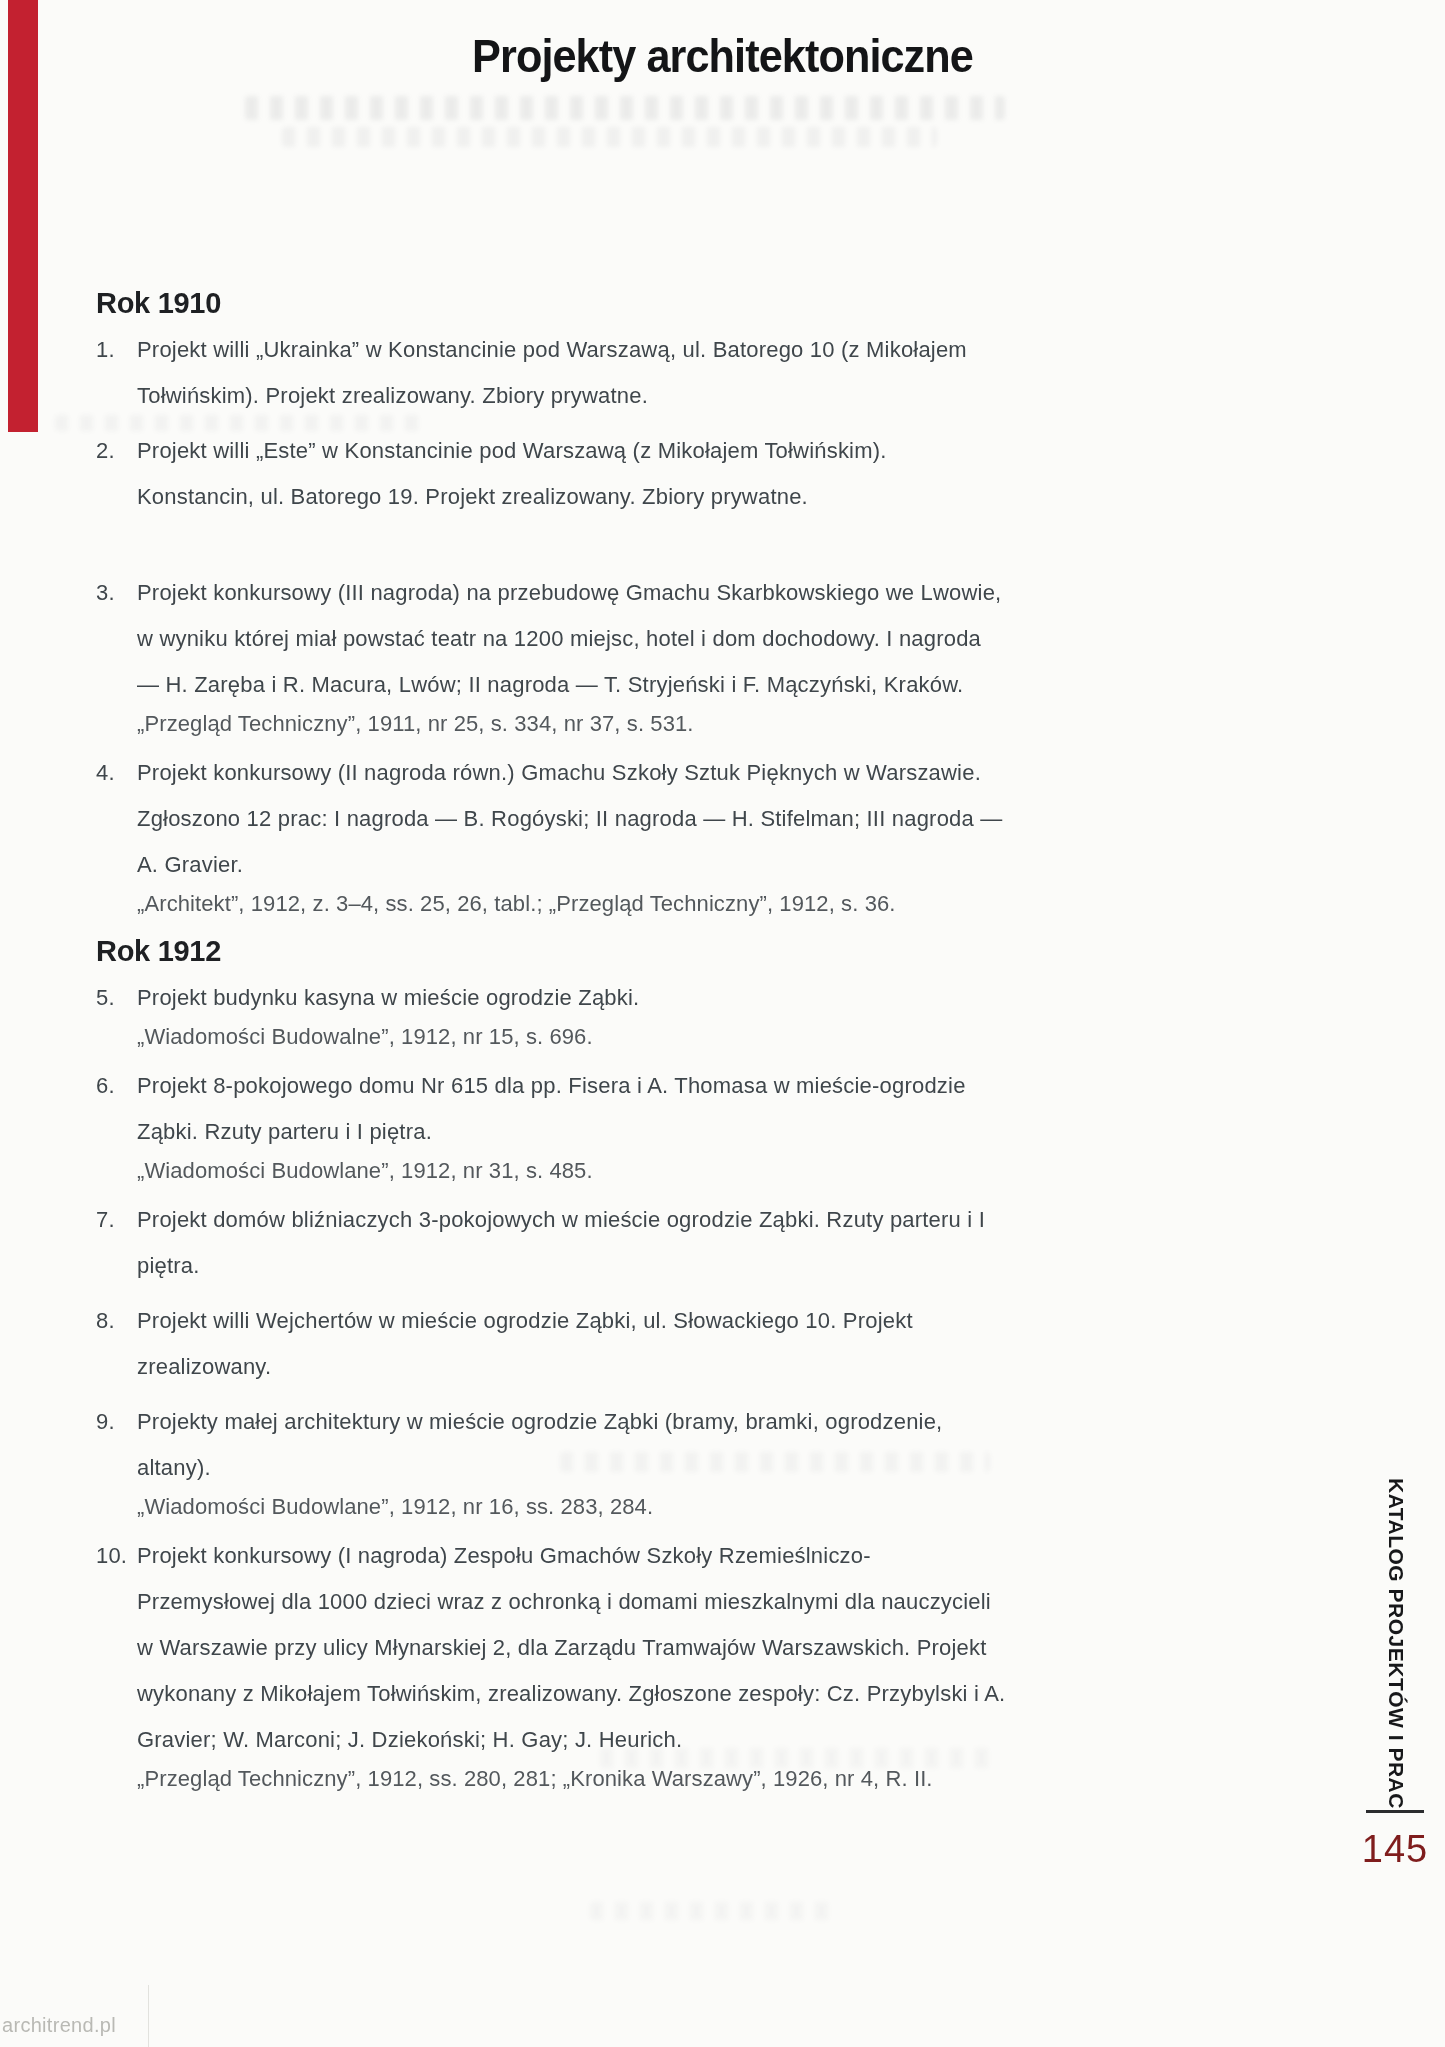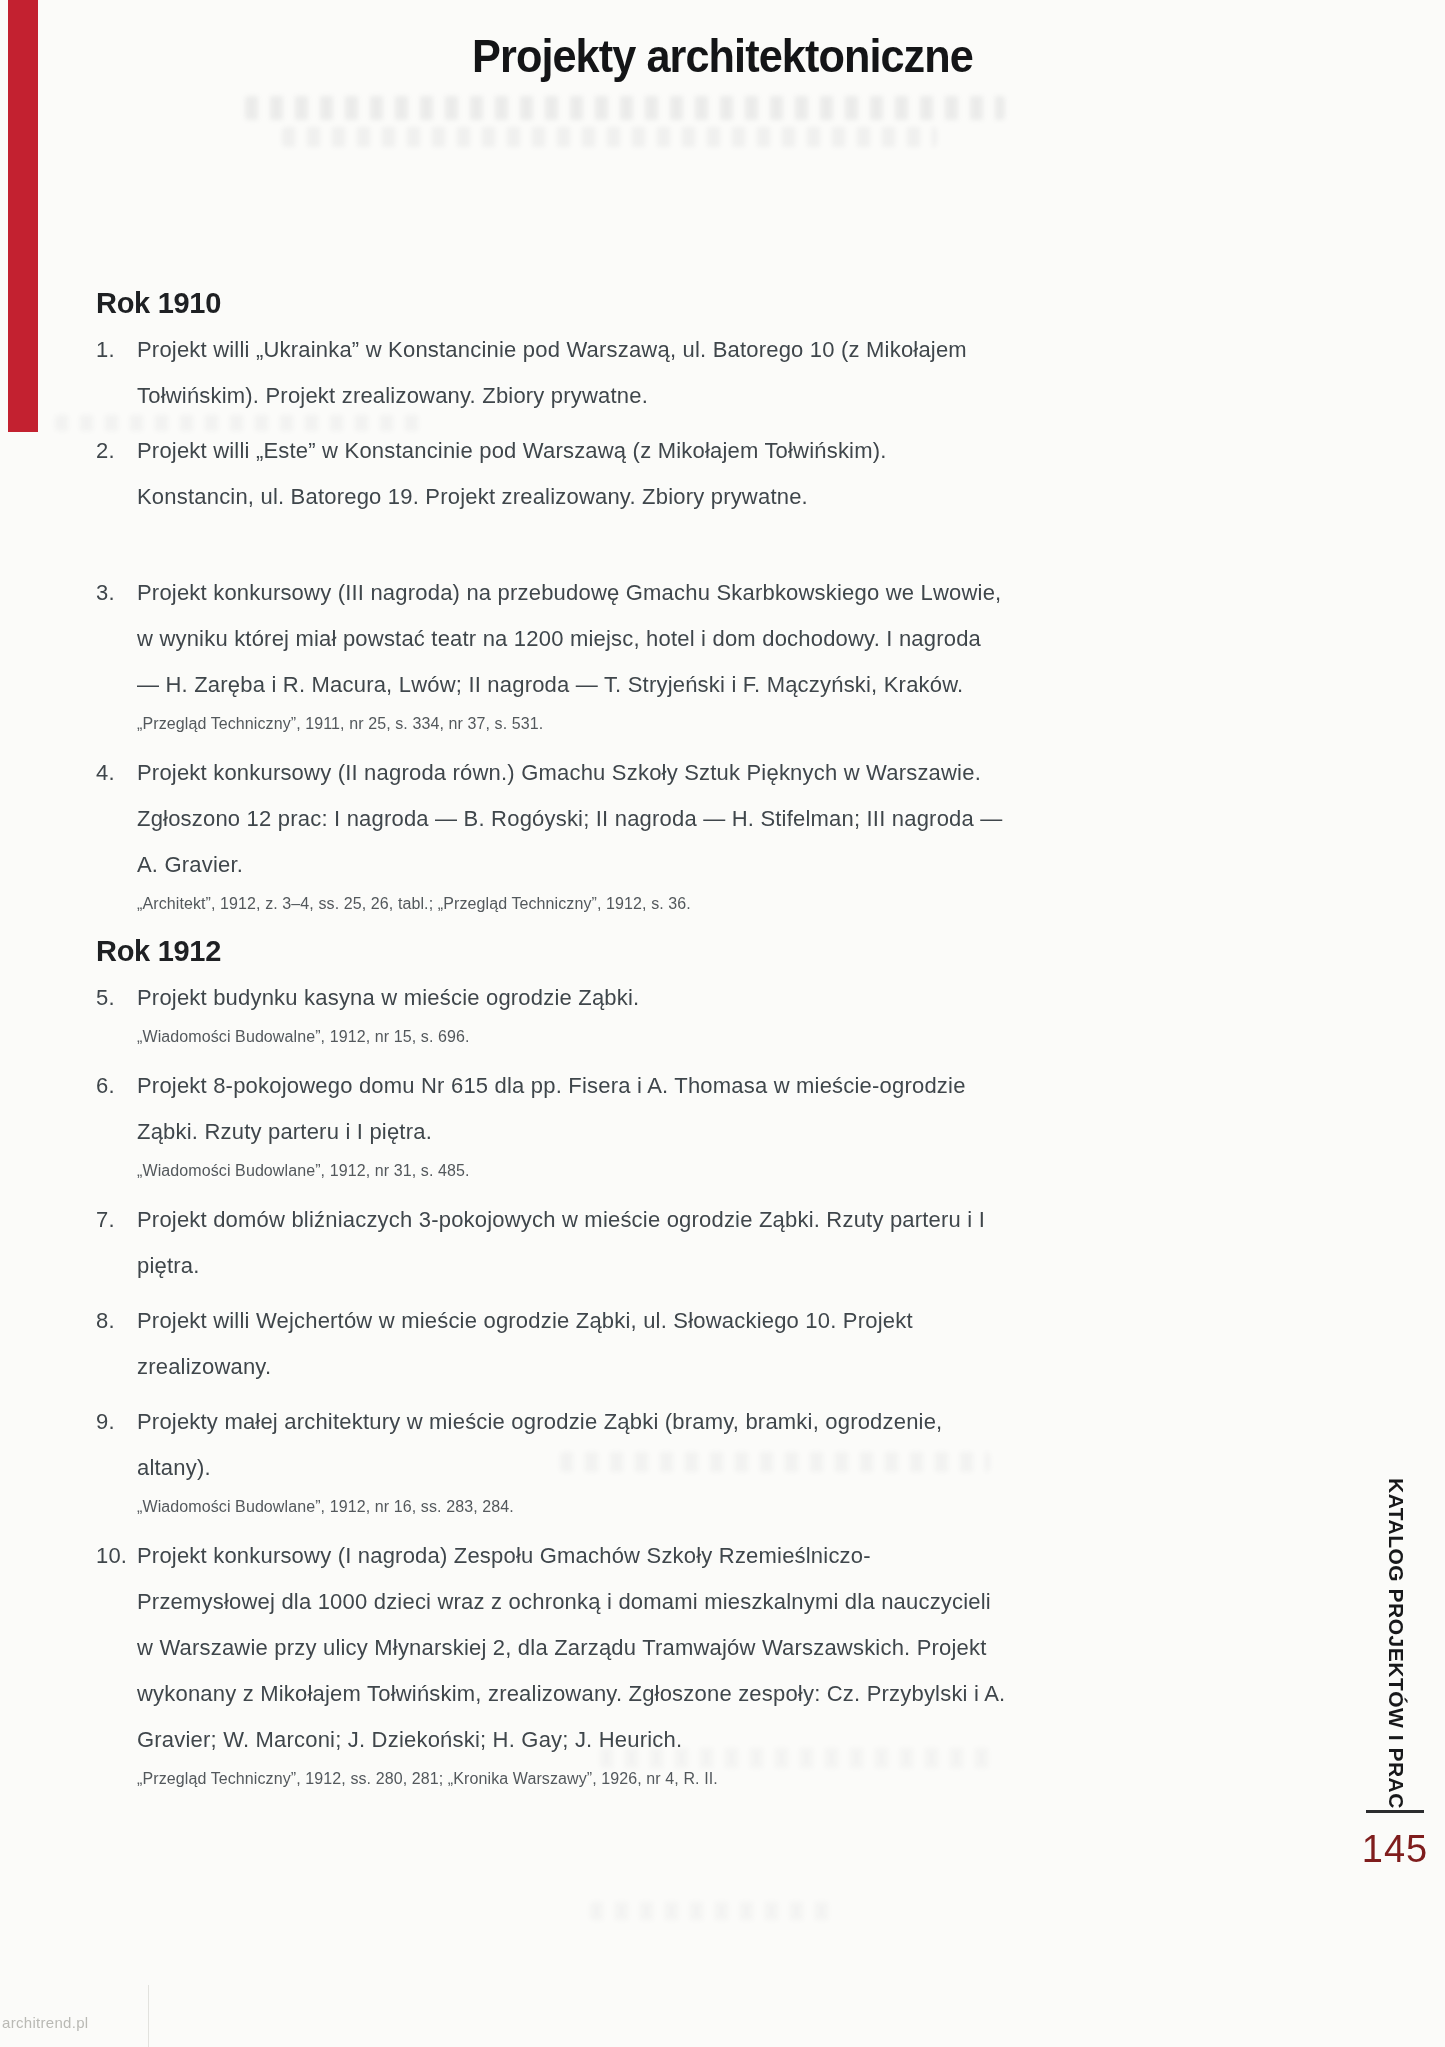--- a/index.html
+++ b/index.html
@@ -39,42 +39,42 @@
   .sec-1911{margin-top:50px;}
   .sec-1912{margin-top:20px;}
   .item{
     display:flex;align-items:flex-start;
     font-size:22px;line-height:46px;color:#3f464b;letter-spacing:.2px;
     margin-top:9px;
   }
   .item .num{flex:0 0 41px;color:#3f464b;}
   .item .txt{flex:1 1 auto;}
   .citation{
-    font-size:16px;line-height:25px;color:#53585c;letter-spacing:.1px;
+    font-size:22px;line-height:25px;color:#53585c;letter-spacing:.1px;
     margin:3px 0 14px 41px;
   }
 
   
   .sidebar-label{
     position:absolute;left:1384px;top:1478px;height:310px;
     writing-mode:vertical-rl;
     font-size:21px;font-weight:bold;color:#17181a;letter-spacing:.5px;
     white-space:nowrap;
   }
   .sidebar-rule{position:absolute;left:1366px;top:1810px;width:58px;height:3px;background:#2b2c2e;}
   .page-number{
     position:absolute;left:1360px;top:1828px;width:70px;text-align:center;
     font-size:38px;color:#7f1d1d;letter-spacing:1px;
   }
 
   
   .crease{position:absolute;left:148px;top:1985px;width:1px;height:62px;background:#e2e2de;}
   .watermark{
     position:absolute;left:2px;top:2014px;
-    font-size:15px;color:#b9b9b4;letter-spacing:.3px;
+    font-size:20px;color:#b9b9b4;letter-spacing:.3px;
   }
 </style>
 </head>
 <body>
 
 <div class="page">
 
   <div class="red-strip"></div>
 
   <div class="title">Projekty architektoniczne</div>

